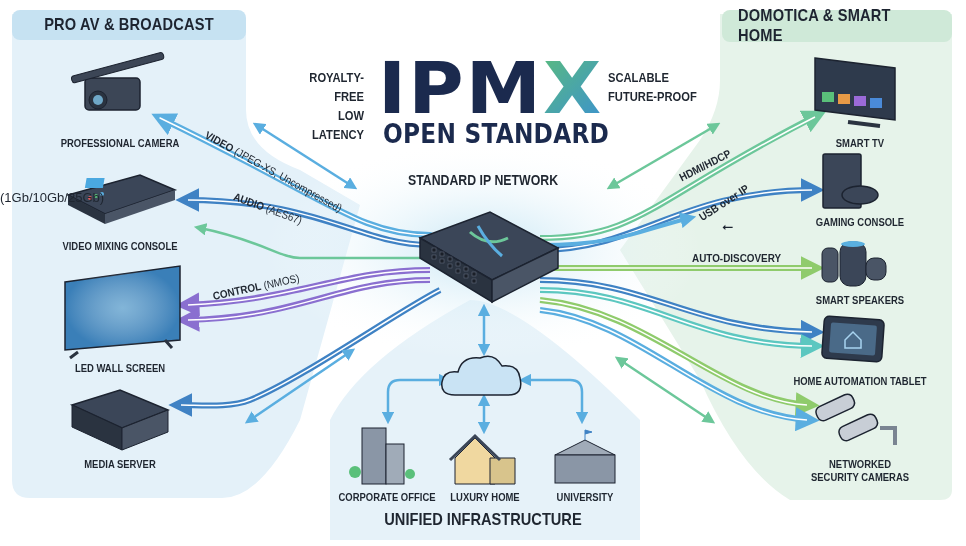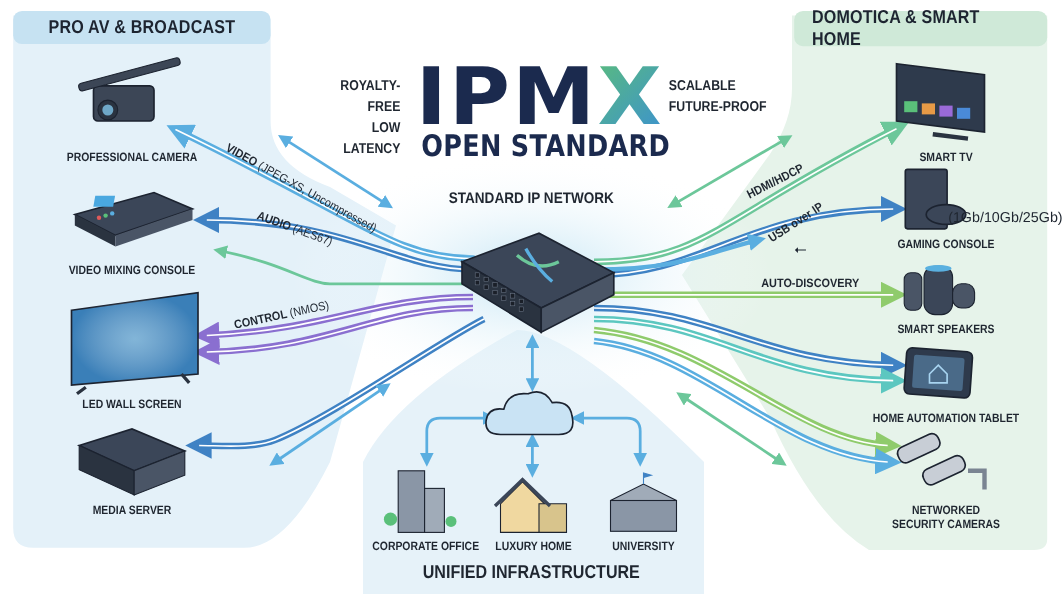--- a/index.html
+++ b/index.html
@@ -26,21 +26,21 @@
     letter-spacing: 2px; line-height: 72px; transform: scaleX(1.05); transform-origin: left;
     color: #1b2a4e; font-family: "DejaVu Sans", sans-serif;
   }
   .logo .x { background: linear-gradient(135deg, #5bbd7a 0%, #3a8fd4 100%); -webkit-background-clip: text; background-clip: text; color: transparent; }
   .subtitle {
     position: absolute; left: 383px; top: 118px; font-weight: 900; font-size: 27px;
     color: #1b2a4e; transform: scaleX(0.86); transform-origin: left; letter-spacing: 0.3px;
     font-family: "DejaVu Sans", sans-serif;
   }
   .net-title { position: absolute; left: 0; width: 966px; text-align: center; font-weight: 700; font-size: 14px; top: 172px; transform: scaleX(0.88); color:#1f2630; }
-  .net-speed { position: absolute; left: 0; width: 966px; text-align: right; font-size: 13px; top: 190px; color:#1f2630; }
+  .net-speed { position: absolute; left: 0; width: 966px; text-align: left; font-size: 13px; top: 190px; color:#1f2630; }
   .link-label { position: absolute; font-size: 11px; font-weight: 700; white-space: nowrap; color: #1f2630; transform-origin: left center; }
   .link-label .norm { font-weight: 400; }
   .unified { position: absolute; left: 0; width: 966px; text-align: center; top: 510px; font-size: 17px; font-weight: 700; transform: scaleX(0.86); color:#1f2630; }
 </style>
 </head>
 <body>
 
 <svg class="bg" viewBox="0 0 966 546">
   <defs>
     <radialGradient id="glow" cx="50%" cy="50%" r="50%">

